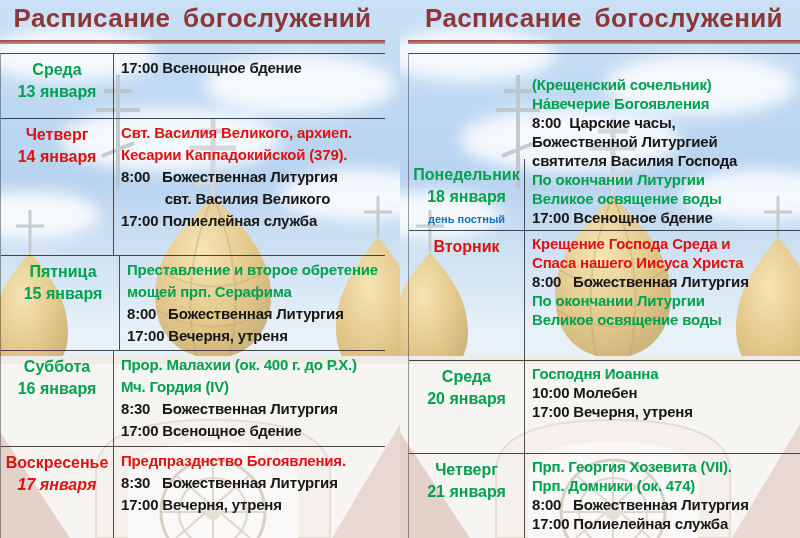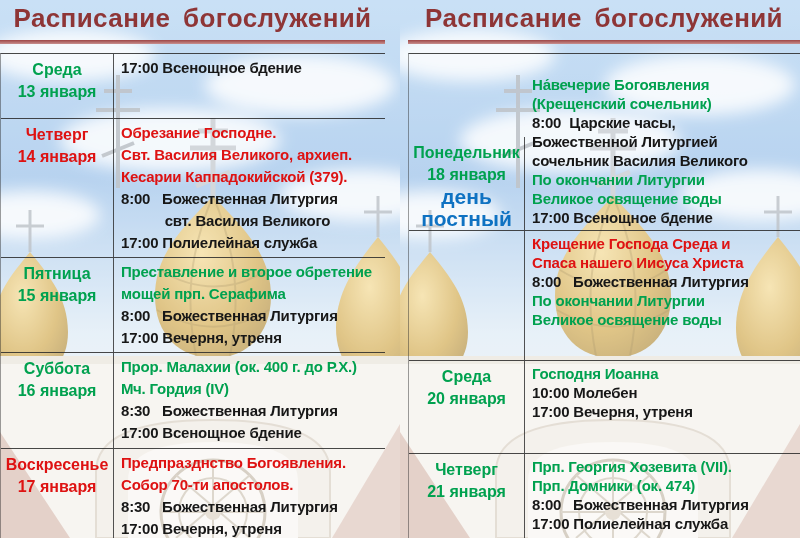--- a/index.html
+++ b/index.html
@@ -35,21 +35,21 @@
     font-size:16px;line-height:22px;
   }
   .panel.right .date-cell{flex-basis:116px;width:116px;}
   .content-cell{
     flex:1;min-width:0;padding:3px 1px 3px 7px;
     font-size:15px;letter-spacing:-0.2px;
   }
   .panel.left  .content-cell{line-height:22px;}
   .panel.right .content-cell{line-height:19px;}
   .line{white-space:pre-wrap;}
-  .note{font-size:21px;}
+  .note{font-size:11px;}
 </style>
 </head>
 <body>
 
 <div class="stage">
 
   <svg width="0" height="0" style="position:absolute" aria-hidden="true">
     <defs>
       <linearGradient id="sky" x1="0" y1="0" x2="0" y2="1">
         <stop offset="0" stop-color="#a9cef0"></stop>
@@ -144,29 +144,28 @@
             <div class="content-cell">
               <div class="line" style="color: rgb(23, 23, 23);">17:00 Всенощное бдение</div>
             </div>
           </div>
           <div class="row" style="min-height: 136px;">
             <div class="date-cell">
               <div class="day" style="color: rgb(222, 18, 18);">Четверг</div>
               <div class="date" style="color: rgb(222, 18, 18);">14 января</div>
             </div>
             <div class="content-cell">
-              <div class="line" style="color: rgb(222, 18, 18);">Обрезание Господне.</div>
               <div class="line" style="color: rgb(222, 18, 18);">Свт. Василия Великого, архиеп.</div>
               <div class="line" style="color: rgb(222, 18, 18);">Кесарии Каппадокийской (379).</div>
               <div class="line" style="color: rgb(23, 23, 23);">8:00   Божественная Литургия</div>
               <div class="line" style="color: rgb(23, 23, 23);">           свт. Василия Великого</div>
               <div class="line" style="color: rgb(23, 23, 23);">17:00 Полиелейная служба</div>
             </div>
           </div>
-          <div class="row" style="min-height: 93px;">
+          <div class="row" style="min-height: 93px; padding-left: 6px;">
             <div class="date-cell">
               <div class="day" style="color: rgb(0, 161, 79);">Пятница</div>
               <div class="date" style="color: rgb(0, 161, 79);">15 января</div>
             </div>
             <div class="content-cell">
               <div class="line" style="color: rgb(0, 161, 79);">Преставление и второе обретение</div>
               <div class="line" style="color: rgb(0, 161, 79);">мощей прп. Серафима</div>
               <div class="line" style="color: rgb(23, 23, 23);">8:00   Божественная Литургия</div>
               <div class="line" style="color: rgb(23, 23, 23);">17:00 Вечерня, утреня</div>
             </div>
@@ -179,54 +178,54 @@
             <div class="content-cell">
               <div class="line" style="color: rgb(0, 161, 79);">Прор. Малахии (ок. 400 г. до Р.Х.)</div>
               <div class="line" style="color: rgb(0, 161, 79);">Мч. Гордия (IV)</div>
               <div class="line" style="color: rgb(23, 23, 23);">8:30   Божественная Литургия</div>
               <div class="line" style="color: rgb(23, 23, 23);">17:00 Всенощное бдение</div>
             </div>
           </div>
           <div class="row" style="min-height: 95px;">
             <div class="date-cell">
               <div class="day" style="color: rgb(222, 18, 18);">Воскресенье</div>
-              <div class="date" style="color: rgb(222, 18, 18);">17 января</div>
+              <div class="date" style="color: rgb(222, 18, 18); font-style: italic;">17 января</div>
             </div>
             <div class="content-cell">
               <div class="line" style="color: rgb(222, 18, 18);">Предпразднство Богоявления.</div>
-              <div class="line" style="color: rgb(222, 18, 18);">Собор 70-ти апостолов.</div>
               <div class="line" style="color: rgb(23, 23, 23);">8:30   Божественная Литургия</div>
               <div class="line" style="color: rgb(23, 23, 23);">17:00 Вечерня, утреня</div>
             </div>
           </div>
         </div>
     </div>
     <div class="panel right">
       <div class="panel-title" style="color: rgb(142, 53, 54);">Расписание богослужений</div>
       <div class="title-underline"></div>
       <div class="schedule-table">
           <div class="row" style="min-height: 176px; align-items: flex-end;">
             <div class="date-cell">
               <div class="day" style="color: rgb(0, 161, 79);">Понедельник</div>
               <div class="date" style="color: rgb(0, 161, 79);">18 января</div>
               <div class="note" style="color: rgb(15, 114, 194);">день постный</div>
             </div>
             <div class="content-cell">
+              <div class="line" style="color: rgb(0, 161, 79);">(Крещенский сочельник)</div>
               <div class="line" style="color: rgb(0, 161, 79);">На́вечерие Богоявления</div>
-              <div class="line" style="color: rgb(0, 161, 79);">(Крещенский сочельник)</div>
               <div class="line" style="color: rgb(23, 23, 23);">8:00  Царские часы,</div>
               <div class="line" style="color: rgb(23, 23, 23);">Божественной Литургией</div>
-              <div class="line" style="color: rgb(23, 23, 23);">сочельник Василия Великого</div>
+              <div class="line" style="color: rgb(23, 23, 23);">святителя Василия Господа</div>
               <div class="line" style="color: rgb(0, 161, 79);">По окончании Литургии</div>
               <div class="line" style="color: rgb(0, 161, 79);">Великое освящение воды</div>
               <div class="line" style="color: rgb(23, 23, 23);">17:00 Всенощное бдение</div>
             </div>
           </div>
           <div class="row" style="min-height: 129px;">
             <div class="date-cell">
+              <div class="day" style="color: rgb(222, 18, 18);">Вторник</div>
             </div>
             <div class="content-cell">
               <div class="line" style="color: rgb(222, 18, 18);">Крещение Господа Среда и</div>
               <div class="line" style="color: rgb(222, 18, 18);">Спаса нашего Иисуса Христа</div>
               <div class="line" style="color: rgb(23, 23, 23);">8:00   Божественная Литургия</div>
               <div class="line" style="color: rgb(0, 161, 79);">По окончании Литургии</div>
               <div class="line" style="color: rgb(0, 161, 79);">Великое освящение воды</div>
             </div>
           </div>
           <div class="row" style="min-height: 92px;">

